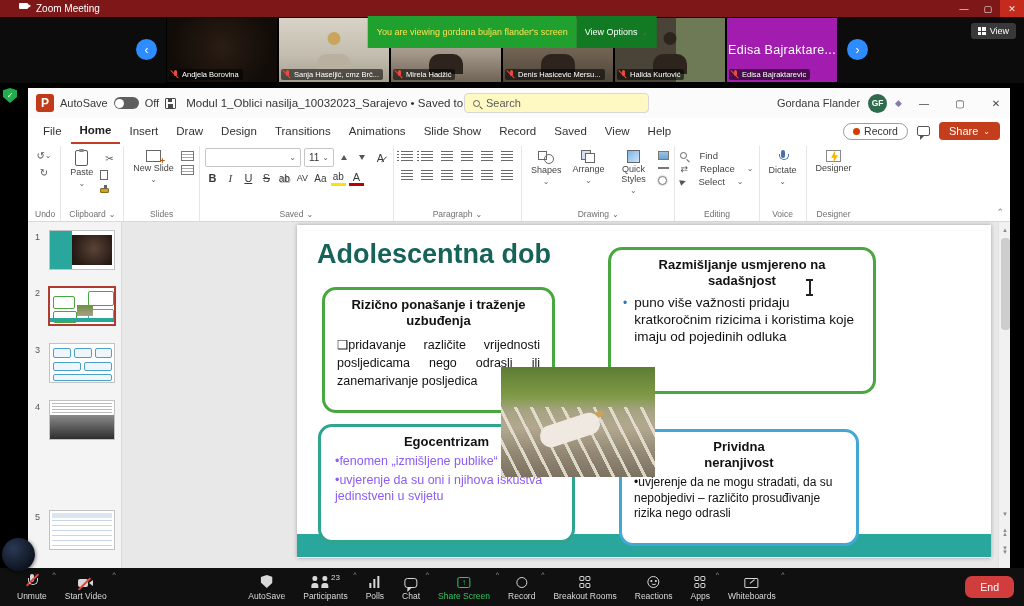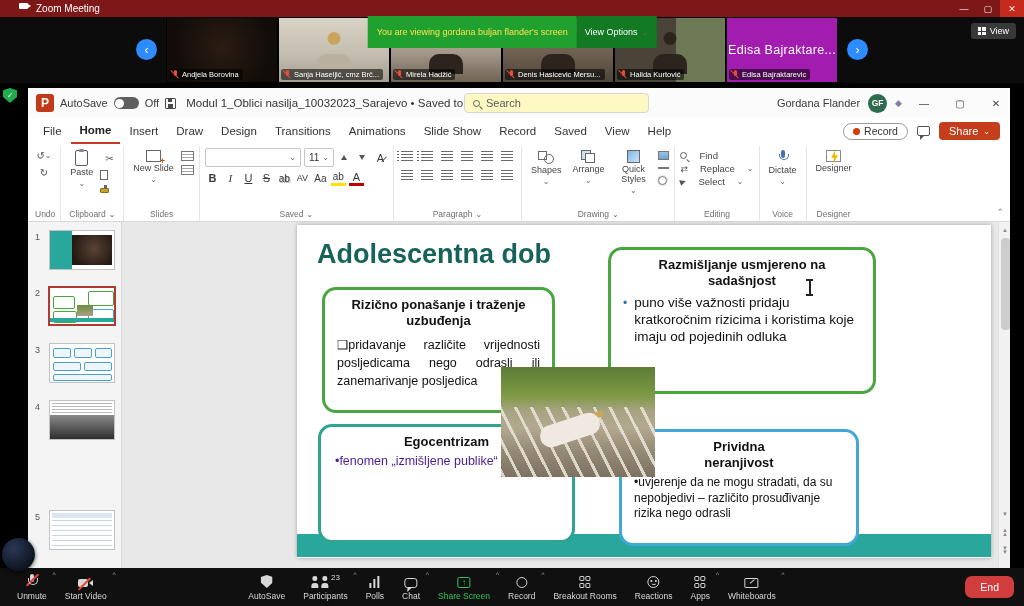--- a/index.html
+++ b/index.html
@@ -182,21 +182,21 @@
   .band-teal{position:absolute;left:0;top:309px;width:694px;height:23px;background:#2aa79c;z-index:1}
   .sbox{position:absolute;background:#fff;border-radius:14px;z-index:2}
   .sbox h3{margin-top:7px;text-align:center;font-weight:bold;font-size:13px;color:#111;line-height:1.22}
   .box-tl{left:25px;top:62px;width:233px;height:126px;border:3px solid #4aa63f}
   .box-tl .body{padding:7px 12px 0 12px;font-size:12.5px;text-align:justify;color:#111;line-height:1.45}
   .box-tr{left:311px;top:22px;width:268px;height:147px;border:3px solid #4aa63f}
   .box-tr h3{padding:0 26px}
   .tr-bullet{display:flex;padding:5px 10px 0 12px;font-size:13.5px;line-height:1.28;color:#111}
   .tr-bullet .dot{color:#2e75b6;margin-right:7px;font-size:12px;line-height:1.5}
   .box-bl{left:21px;top:199px;width:257px;height:119px;border:3px solid #2fa48e}
-  .bl-line{padding:3px 14px 0 14px;font-size:12.5px;color:#4c1d95;line-height:1.3}
+  .bl-line{padding:3px 14px 0 14px;font-size:12.5px;color:#8b5cf6;line-height:1.3}
   .box-br{left:322px;top:204px;width:240px;height:117px;border:3px solid #41a8d6}
   .box-br h3{max-width:120px;margin:7px auto 0 auto}
   .br-body{padding:4px 12px 0 12px;font-size:12px;color:#111;line-height:1.32}
   .b{font-weight:normal}
   .img-rail{position:absolute;left:204px;top:142px;width:154px;height:110px;z-index:3;overflow:hidden;
     background:linear-gradient(180deg,#5e7d35 0%,#7e9a44 26%,#a7a383 40%,#b3a88f 55%,#938874 78%,#7d7260 100%)}
   .img-rail::before{content:"";position:absolute;left:-20px;top:40px;width:220px;height:90px;
     background:repeating-linear-gradient(63deg,rgba(230,225,210,.9) 0 3px,transparent 3px 14px)}
   .img-rail::after{content:"";position:absolute;left:38px;top:52px;width:62px;height:22px;border-radius:12px;
     background:#efe9e2;transform:rotate(-18deg);box-shadow:14px -6px 0 -8px #caa45c}
@@ -644,20 +644,21 @@
               <span class="dot">•</span>
               <span><span class="b">puno više važnosti pridaju kratkoročnim rizicima i koristima</span><span> koje imaju od pojedinih odluka</span></span>
             </div>
           </div>
 
           <div class="img-rail"></div>
 
           <div class="sbox box-bl">
             <h3>Egocentrizam</h3>
             <div class="bl-line">•fenomen „izmišljene publike“</div>
+            <div class="bl-line">•uvjerenje da su oni i njihova iskustva jedinstveni u svijetu</div>
           </div>
 
           <div class="sbox box-br">
             <h3>Prividna neranjivost</h3>
             <div class="br-body"><span>•uvjerenje da </span><span class="b">ne mogu stradati, da su nepobjedivi – </span><span>različito prosuđivanje rizika nego odrasli</span></div>
           </div>
 
           <span class="ibeam"></span>
         </div>
       </div>

